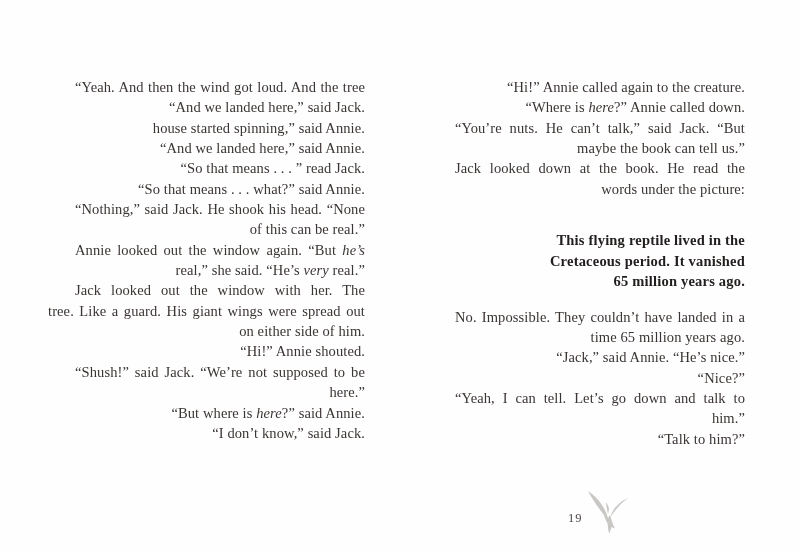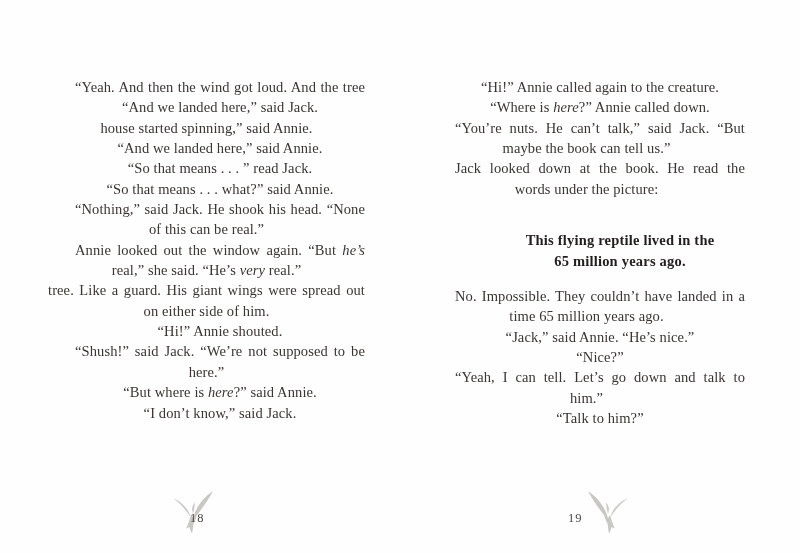--- a/index.html
+++ b/index.html
@@ -7,21 +7,21 @@
     --text:#3a3432; --quote:#221e1d; --page-number:#4c4745; --glyph:#c8c7c4; --background:#fefefe;
   }
   html,body{margin:0;padding:0;}
   body{width:800px;height:553px;background:var(--background);
        font-family:"Liberation Serif","DejaVu Serif",serif;}
   .spread{position:relative;width:800px;height:553px;background:var(--background);overflow:hidden;}
   .textcol{position:absolute;top:77px;width:317px;font-size:14.5px;line-height:20.35px;
            color:var(--text);letter-spacing:0.1px;}
   #left-text{left:48px;}
   #right-text{left:428px;}
-  .line{min-height:20.35px;text-align:center;}
+  .line{min-height:20.35px;text-align:right;}
   .line.ind{text-indent:27px;}
   .line.j{text-align:justify;text-align-last:justify;}
   .line i{}
   .quote{margin:31px 0 15px 67px;font-weight:700;color:var(--quote);line-height:20.5px;letter-spacing:0.2px;}
   .footer{position:absolute;top:489px;width:72px;height:48px;}
   #footer-left{left:166px;}
   #footer-right{left:564px;}
   .ptero{position:absolute;width:48px;height:44px;fill:var(--glyph);}
   #footer-left .ptero{left:3px;top:1px;}
   #footer-right .ptero{left:20px;top:1px;transform:scaleX(-1);}
@@ -38,58 +38,51 @@
       <div class="line ind j">“Yeah. And then the wind got loud. And the tree</div>
       <div class="line ind">“And we landed here,” said Jack.</div>
       <div class="line">house started spinning,” said Annie.</div>
       <div class="line ind">“And we landed here,” said Annie.</div>
       <div class="line ind">“So that means . . . ” read Jack.</div>
       <div class="line ind">“So that means . . . what?” said Annie.</div>
       <div class="line ind j">“Nothing,” said Jack. He shook his head. “None</div>
       <div class="line">of this can be real.”</div>
       <div class="line ind j">Annie looked out the window again. “But <i>he’s</i></div>
       <div class="line">real,” she said. “He’s <i>very</i> real.”</div>
+      <div class="line ind j">Jack looked out the window with her. The</div>
       <div class="line j">tree. Like a guard. His giant wings were spread out</div>
       <div class="line">on either side of him.</div>
       <div class="line ind">“Hi!” Annie shouted.</div>
       <div class="line ind j">“Shush!” said Jack. “We’re not supposed to be</div>
       <div class="line">here.”</div>
       <div class="line ind">“But where is <i>here</i>?” said Annie.</div>
       <div class="line ind">“I don’t know,” said Jack.</div>
     </div>
 
   <div class="textcol" id="right-text">
       <div class="line ind">“Hi!” Annie called again to the creature.</div>
       <div class="line ind">“Where is <i>here</i>?” Annie called down.</div>
       <div class="line ind j">“You’re nuts. He can’t talk,” said Jack. “But</div>
       <div class="line">maybe the book can tell us.”</div>
       <div class="line ind j">Jack looked down at the book. He read the</div>
       <div class="line">words under the picture:</div>
       <div class="quote">
         <div class="line">This flying reptile lived in the</div>
+        <div class="line">Cretaceous period. It vanished</div>
         <div class="line">65 million years ago.</div>
       </div>
       <div class="line ind j">No. Impossible. They couldn’t have landed in a</div>
       <div class="line">time 65 million years ago.</div>
       <div class="line ind">“Jack,” said Annie. “He’s nice.”</div>
       <div class="line ind">“Nice?”</div>
       <div class="line ind j">“Yeah, I can tell. Let’s go down and talk to</div>
       <div class="line">him.”</div>
       <div class="line ind">“Talk to him?”</div>
     </div>
 
-  <div class="footer" id="footer-left">
-    <svg class="ptero" viewBox="0 0 96 88" aria-hidden="true">
-      <path d="M8 16 C22 26 34 40 43 54 C40 42 30 26 8 16 Z"></path>
-      <path d="M88 2 C70 14 56 32 50 50 C47 59 46 66 43 74 C50 67 54 58 56 50 C66 37 80 18 88 2 Z"></path>
-      <path d="M46 38 C47 32 49 28 52 25 C51 32 50 41 48 48 Z"></path>
-      <path d="M44 50 C41 60 39 68 34 77 L41 74 C42 79 44 83 46 87 C48 78 49 68 49 58 Z"></path>
-    </svg>
-    <span class="pagenum">18</span>
-  </div>
 
   <div class="footer" id="footer-right">
     <svg class="ptero" viewBox="0 0 96 88" aria-hidden="true">
       <path d="M8 16 C22 26 34 40 43 54 C40 42 30 26 8 16 Z"></path>
       <path d="M88 2 C70 14 56 32 50 50 C47 59 46 66 43 74 C50 67 54 58 56 50 C66 37 80 18 88 2 Z"></path>
       <path d="M46 38 C47 32 49 28 52 25 C51 32 50 41 48 48 Z"></path>
       <path d="M44 50 C41 60 39 68 34 77 L41 74 C42 79 44 83 46 87 C48 78 49 68 49 58 Z"></path>
     </svg>
     <span class="pagenum">19</span>
   </div>

